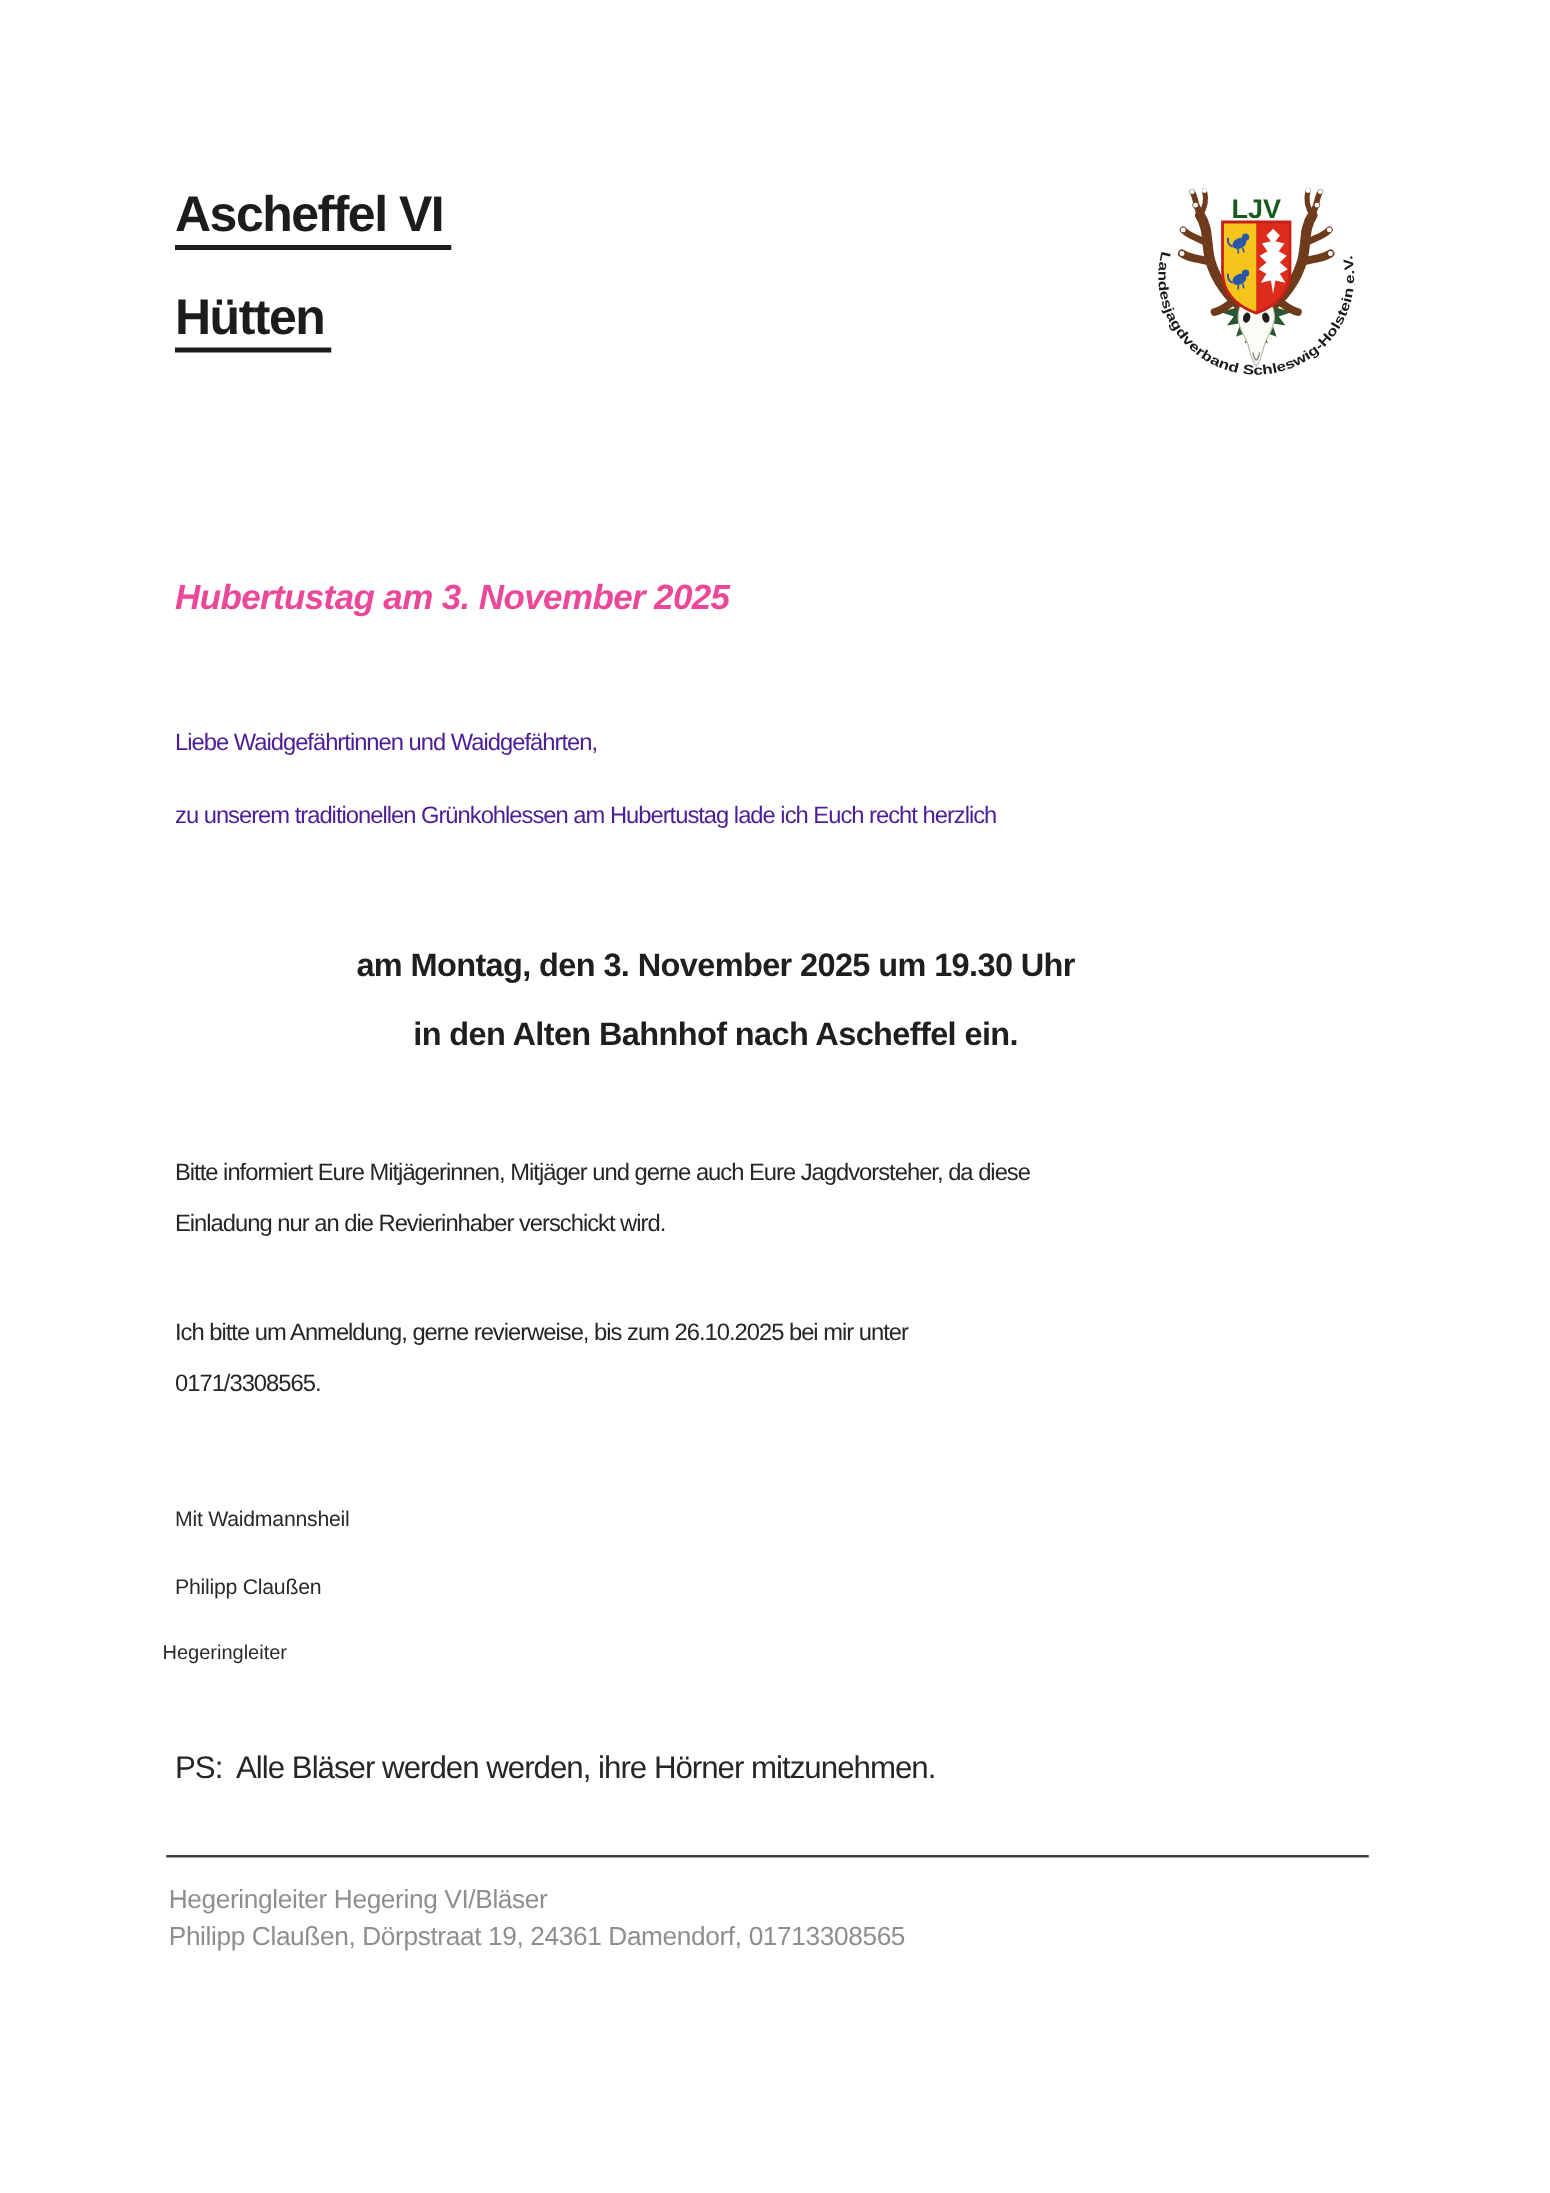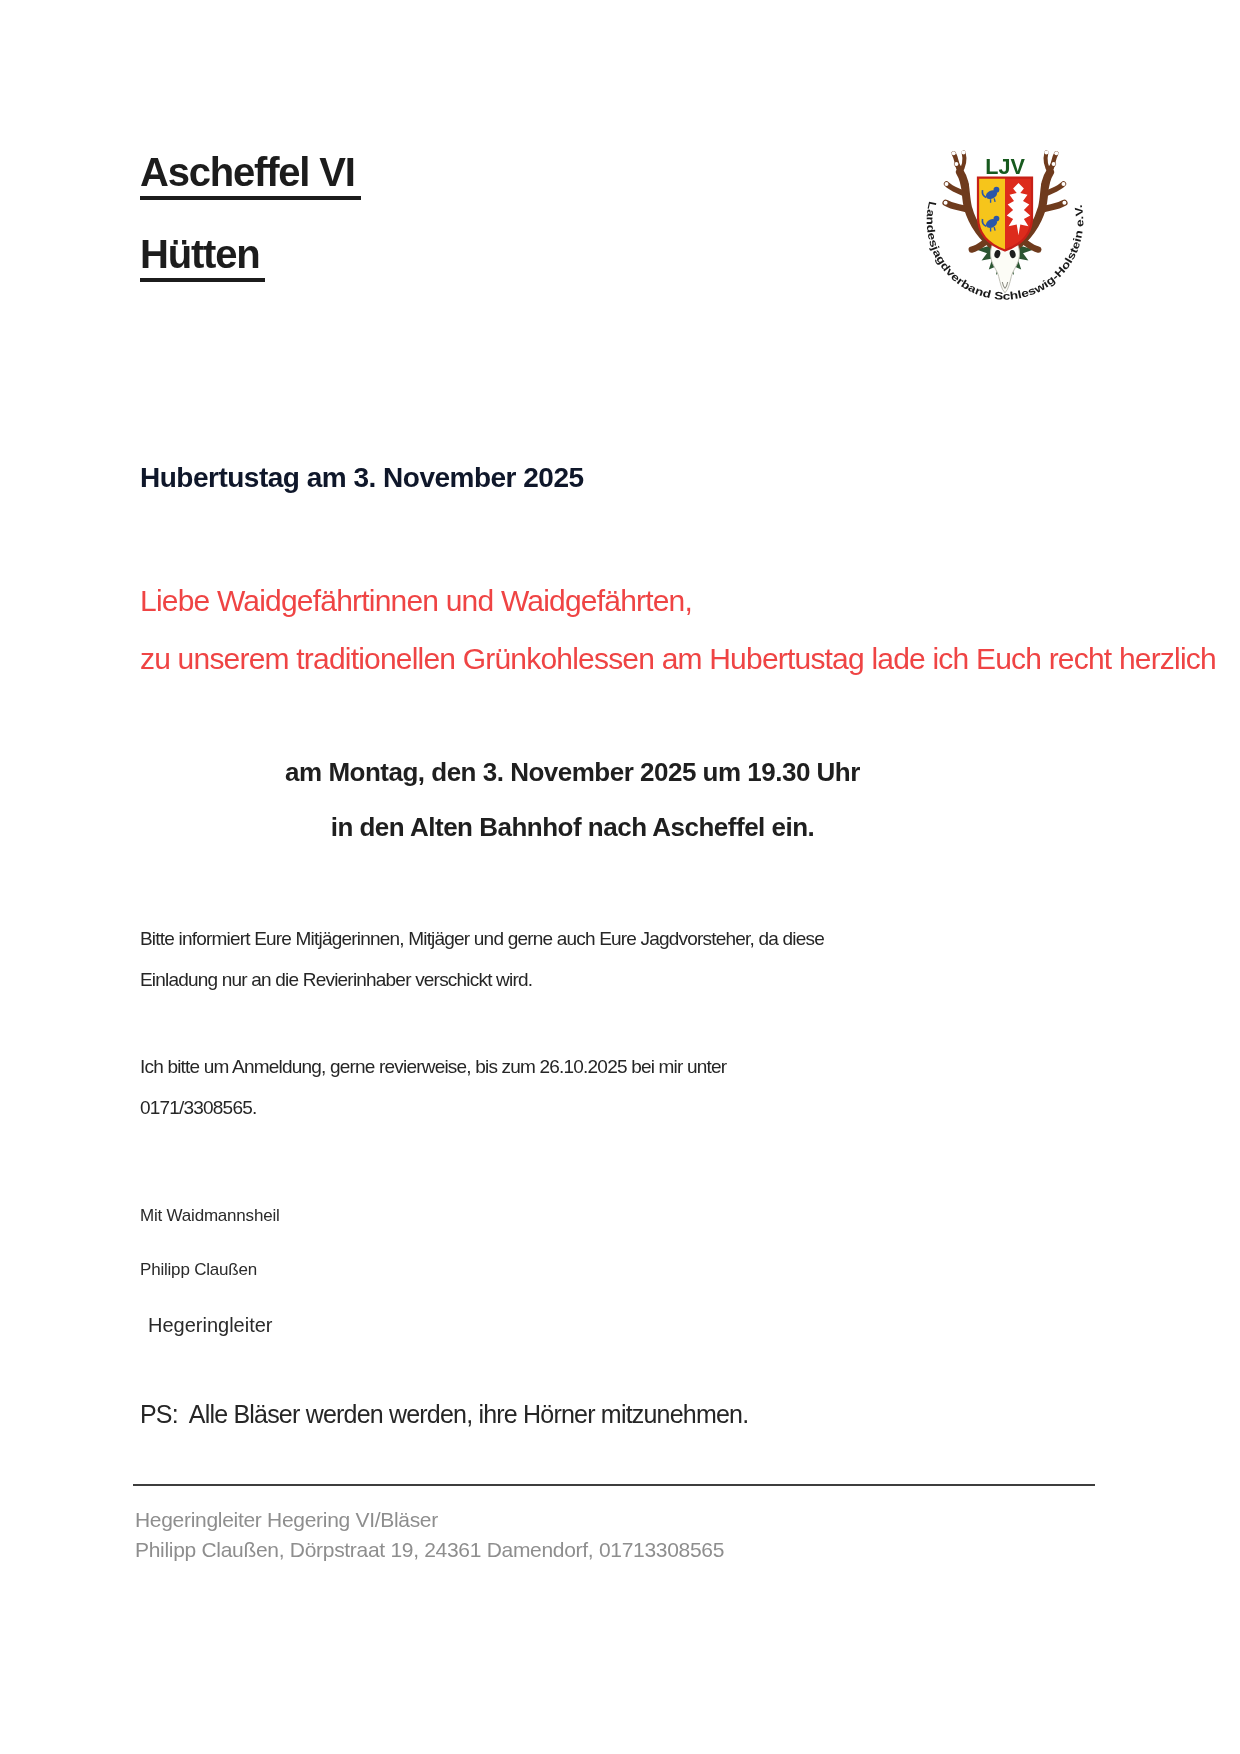--- a/index.html
+++ b/index.html
@@ -23,29 +23,30 @@
     border-bottom:4px solid #1c1c1c;
     padding:0 6px 1px 0;
     display:inline-block;
     white-space:nowrap;
   }
   .section-heading {
     left:140px;
     font-size:28px;
     font-weight:bold;
     letter-spacing:-0.5px;
-    color:#0f172a;
-    white-space:nowrap;
+    color:#ec4899;
+    white-space:nowrap;
+    font-style:italic;
   }
   .body-text {
     left:140px;
-    font-size:30px;
+    font-size:19px;
     font-stretch:condensed;
     letter-spacing:-0.8px;
-    color:#ef4444;
+    color:#4c1d95;
     white-space:nowrap;
   }
   .body-block {
     left:140px;
     font-size:19px;
     font-stretch:condensed;
     letter-spacing:-0.8px;
     color:#262626;
     line-height:41px;
   }
@@ -63,22 +64,22 @@
     white-space:nowrap;
   }
   .signoff {
     left:140px;
     font-size:17px;
     letter-spacing:-0.2px;
     color:#2a2a2a;
     white-space:nowrap;
   }
   .signoff-role {
-    left:148px;
-    font-size:20px;
+    left:130px;
+    font-size:16px;
     color:#2a2a2a;
     white-space:nowrap;
   }
   .ps-text {
     left:140px;
     font-size:25px;
     font-stretch:condensed;
     letter-spacing:-0.8px;
     color:#262626;
     white-space:pre-wrap;

